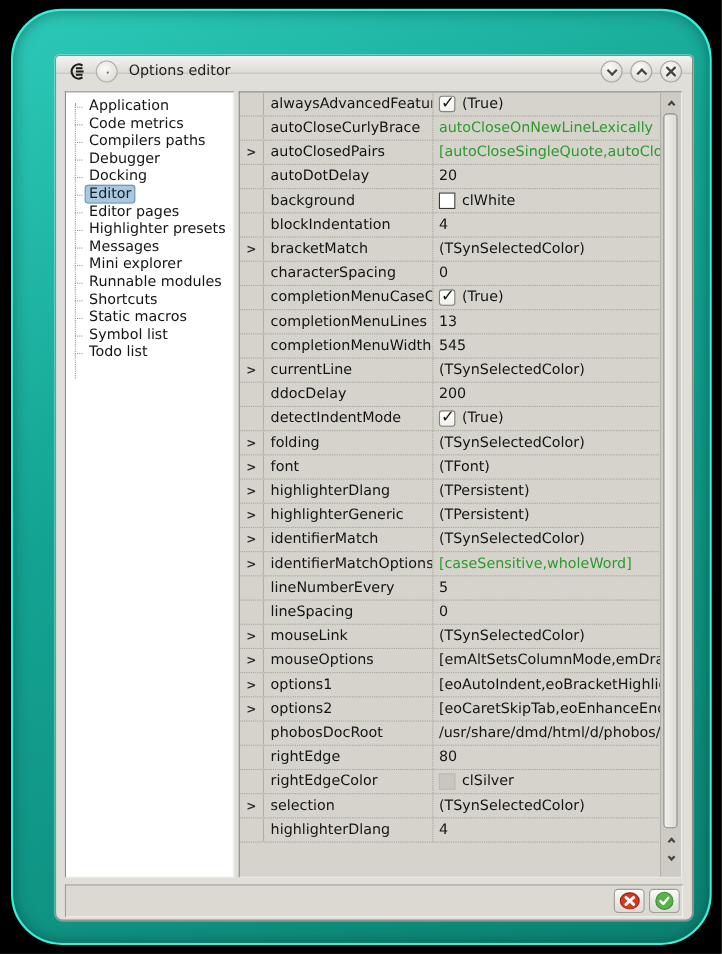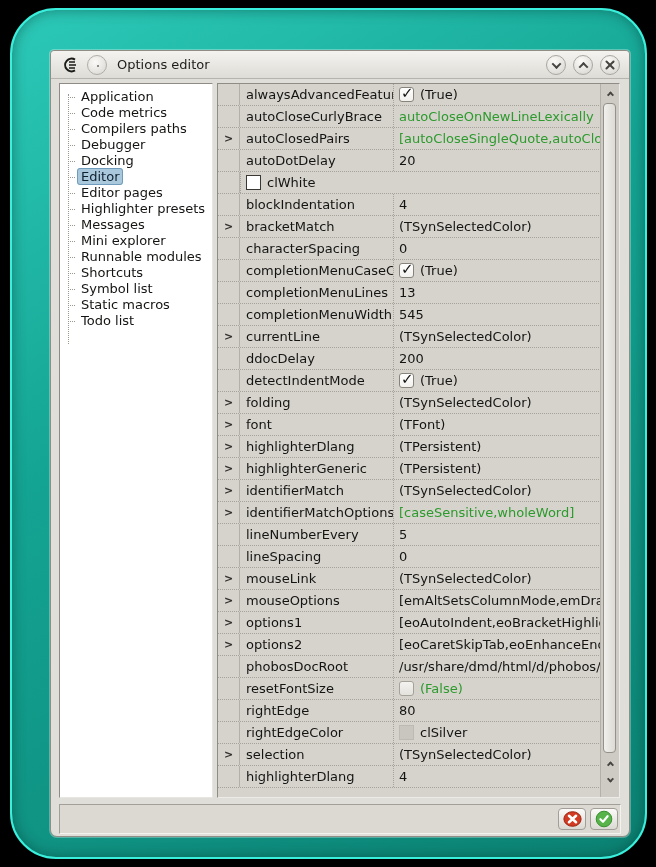--- a/index.html
+++ b/index.html
@@ -18,21 +18,21 @@
   
   .window {
     position:absolute; left:38px; top:40px; width:580px; height:787px;
     background:#e0ded8; border:1px solid #908d85;
     border-radius:4px 4px 7px 7px;
     box-shadow:0 0 0 1px rgba(255,255,255,.30);
   }
 
   
   .titlebar {
-    position:absolute; left:0; top:0; right:0; height:28px;
+    position:absolute; left:0; top:0; right:0; height:16px;
     background:linear-gradient(#f4f3f0,#dedcd6);
     border-bottom:1px solid #b7b4ad; border-radius:4px 4px 0 0;
   }
   .app-icon { position:absolute; left:10px; top:5px; width:18px; height:18px; }
   .menu-circle {
     position:absolute; left:36px; top:4px; width:20px; height:20px; border-radius:50%;
     background:radial-gradient(circle at 40% 35%, #fbfaf8, #d7d5d0);
     border:1px solid #b1aea7;
   }
   .menu-circle::after {
@@ -192,22 +192,22 @@
           <div class="tree-item"><span class="lbl">Compilers paths</span></div>
           <div class="tree-item"><span class="lbl">Debugger</span></div>
           <div class="tree-item"><span class="lbl">Docking</span></div>
           <div class="tree-item selected"><span class="lbl">Editor</span></div>
           <div class="tree-item"><span class="lbl">Editor pages</span></div>
           <div class="tree-item"><span class="lbl">Highlighter presets</span></div>
           <div class="tree-item"><span class="lbl">Messages</span></div>
           <div class="tree-item"><span class="lbl">Mini explorer</span></div>
           <div class="tree-item"><span class="lbl">Runnable modules</span></div>
           <div class="tree-item"><span class="lbl">Shortcuts</span></div>
+          <div class="tree-item"><span class="lbl">Static macros</span></div>
           <div class="tree-item"><span class="lbl">Symbol list</span></div>
-          <div class="tree-item"><span class="lbl">Static macros</span></div>
           <div class="tree-item"><span class="lbl">Todo list</span></div>
         </div>
     </div>
 
     <div class="grid">
       <div class="rows" id="grid-rows">
           <div class="prow">
             <div class="cell-gutter"></div>
             <div class="cell-name">alwaysAdvancedFeatures</div>
             <div class="cell-value">
@@ -231,20 +231,21 @@
           </div>
           <div class="prow">
             <div class="cell-gutter"></div>
             <div class="cell-name">autoDotDelay</div>
             <div class="cell-value">
               <span class="vtext">20</span>
             </div>
           </div>
           <div class="prow">
             <div class="cell-gutter"></div>
+            <div class="cell-name">background</div>
             <div class="cell-value">
               <span class="swatch white"></span>
               <span class="vtext">clWhite</span>
             </div>
           </div>
           <div class="prow">
             <div class="cell-gutter"></div>
             <div class="cell-name">blockIndentation</div>
             <div class="cell-value">
               <span class="vtext">4</span>
@@ -390,28 +391,20 @@
             <div class="cell-name">options2</div>
             <div class="cell-value">
               <span class="vtext">[eoCaretSkipTab,eoEnhanceEndKe</span>
             </div>
           </div>
           <div class="prow">
             <div class="cell-gutter"></div>
             <div class="cell-name">phobosDocRoot</div>
             <div class="cell-value">
               <span class="vtext">/usr/share/dmd/html/d/phobos/</span>
-            </div>
-          </div>
-          <div class="prow">
-            <div class="cell-gutter"></div>
-            <div class="cell-name">resetFontSize</div>
-            <div class="cell-value">
-              <span class="checkbox unchecked"></span>
-              <span class="vtext green">(False)</span>
             </div>
           </div>
           <div class="prow">
             <div class="cell-gutter"></div>
             <div class="cell-name">rightEdge</div>
             <div class="cell-value">
               <span class="vtext">80</span>
             </div>
           </div>
           <div class="prow">

